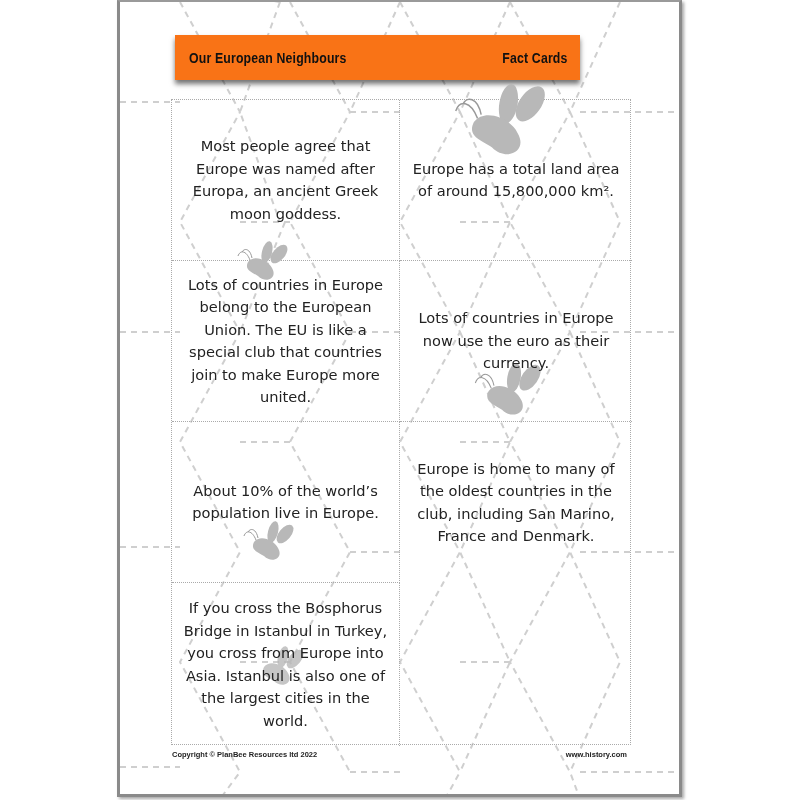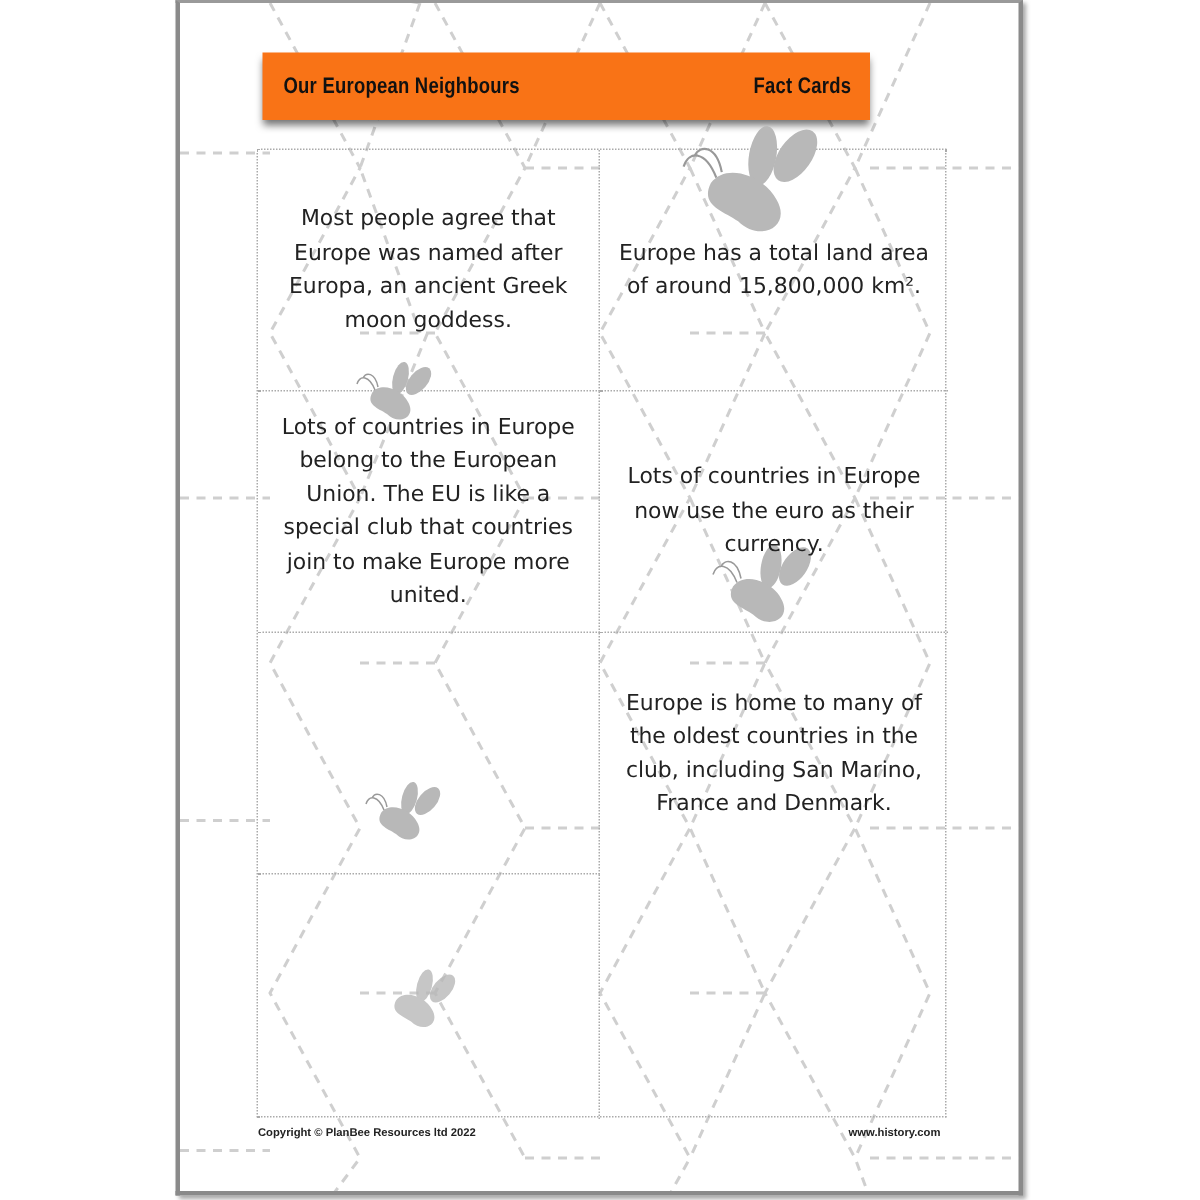--- a/index.html
+++ b/index.html
@@ -111,33 +111,35 @@
       <svg class="bee" style="left:70px; top:100px" width="80" height="60" viewBox="0 0 60 44">
         <g fill="#b8b8b8">
             <ellipse cx="33" cy="12" rx="5" ry="11" transform="rotate(10 33 12)"></ellipse>
             <ellipse cx="45" cy="12" rx="6" ry="11" transform="rotate(35 45 12)"></ellipse>
             <path d="M14 22 C20 14 34 20 38 28 C44 38 32 44 24 36 C18 32 10 30 14 22Z"></path>
           </g>
         <path d="M16 20 C12 10 6 10 4 16 M18 18 C16 8 10 8 8 12" stroke="#999" fill="none" stroke-width="0.8"></path>
       </svg>
     </div>
     <div class="card">
+      <p>About 10% of the world’s population live in Europe.</p>
       <svg class="bee" style="left:68px; top:98px" width="60" height="44" viewBox="0 0 60 44">
         <g fill="#b8b8b8">
             <ellipse cx="33" cy="12" rx="5" ry="11" transform="rotate(15 33 12)"></ellipse>
             <ellipse cx="45" cy="14" rx="6" ry="11" transform="rotate(40 45 14)"></ellipse>
             <path d="M14 22 C20 14 34 20 38 28 C44 38 32 44 24 36 C18 32 10 30 14 22Z"></path>
           </g>
         <path d="M16 20 C12 10 6 10 4 16 M18 18 C16 8 10 8 8 12" stroke="#999" fill="none" stroke-width="1"></path>
       </svg>
     </div>
     <div class="card">
       <p>Europe is home to many of the oldest countries in the club, including San Marino, France and Denmark.</p>
     </div>
     <div class="card">
+      <p>If you cross the Bosphorus Bridge in Istanbul in Turkey, you cross from Europe into Asia. Istanbul is also one of the largest cities in the world.</p>
       <svg class="bee" style="left:78px; top:62px" width="60" height="44" viewBox="0 0 60 44" opacity="0.8">
         <g fill="#b8b8b8">
             <ellipse cx="33" cy="12" rx="5" ry="11" transform="rotate(15 33 12)"></ellipse>
             <ellipse cx="45" cy="14" rx="6" ry="11" transform="rotate(40 45 14)"></ellipse>
             <path d="M14 22 C20 14 34 20 38 28 C44 38 32 44 24 36 C18 32 10 30 14 22Z"></path>
           </g>
       </svg>
     </div>
   </div>
 

